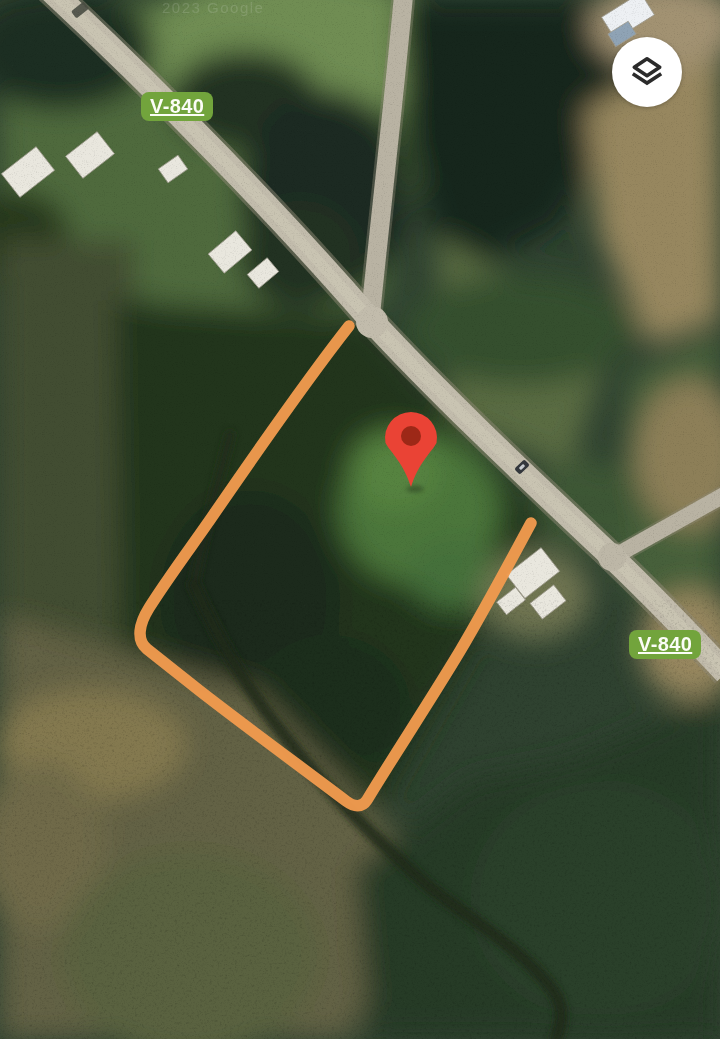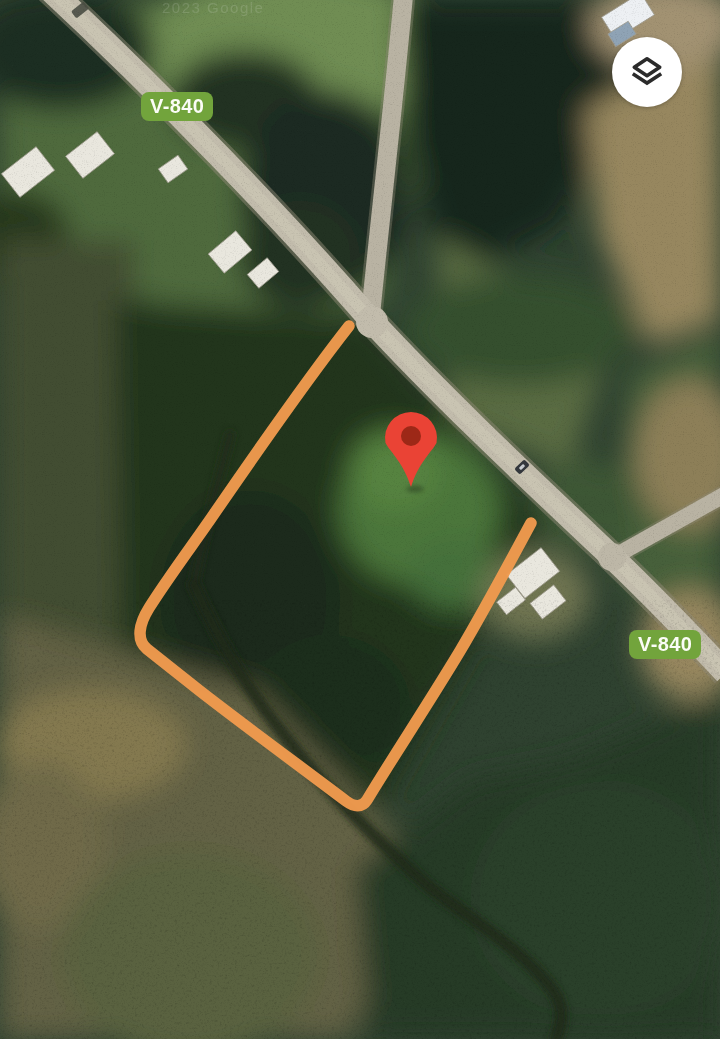--- a/index.html
+++ b/index.html
@@ -5,21 +5,21 @@
   html,body{margin:0;padding:0;background:#111;}
   .stage{
     position:relative;width:720px;height:1039px;overflow:hidden;
     font-family:"Liberation Sans",sans-serif;background:#2f4230;
   }
   .stage svg.map{position:absolute;left:0;top:0;display:block;}
   .badge{
     position:absolute;background:#72a43c;color:#fbfdf6;
     font-size:20px;font-weight:700;line-height:1;
     padding:4px 9px 5px;border-radius:8px;letter-spacing:.4px;
-    text-shadow:0 0 1px rgba(0,0,0,.08);white-space:nowrap;
+    text-shadow:0 0 1px rgba(0,0,0,.08);white-space:nowrap;text-decoration:underline;
   }
   .badge-top{left:141px;top:92px;}
   .badge-bottom{left:629px;top:630px;}
   .layers-btn{
     position:absolute;left:612px;top:37px;width:70px;height:70px;
     border-radius:50%;background:#ffffff;border:none;padding:0;
     display:flex;align-items:center;justify-content:center;
     box-shadow:0 1px 4px rgba(0,0,0,.25);cursor:pointer;
   }
   .layers-btn svg{display:block;}

